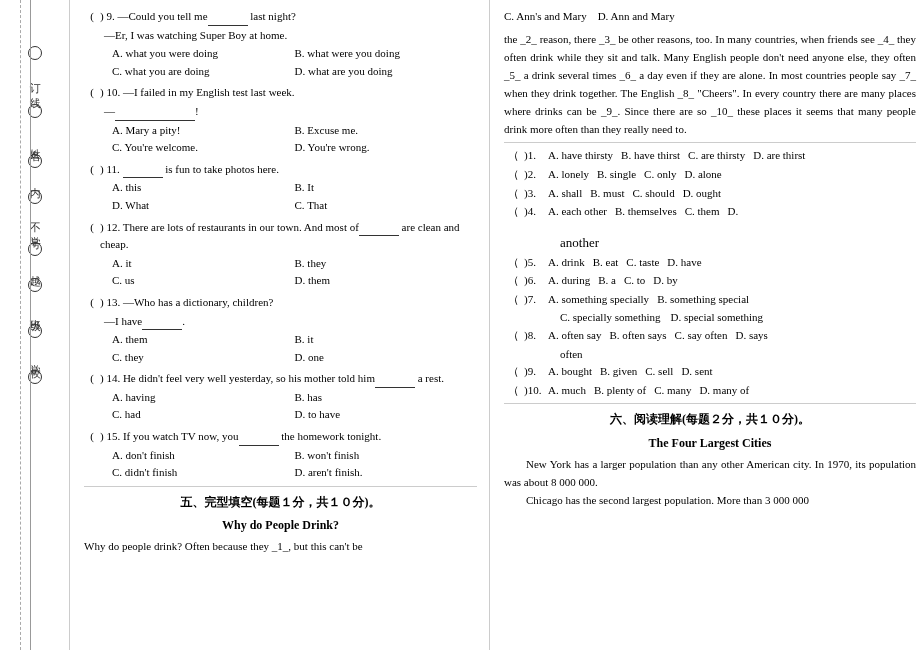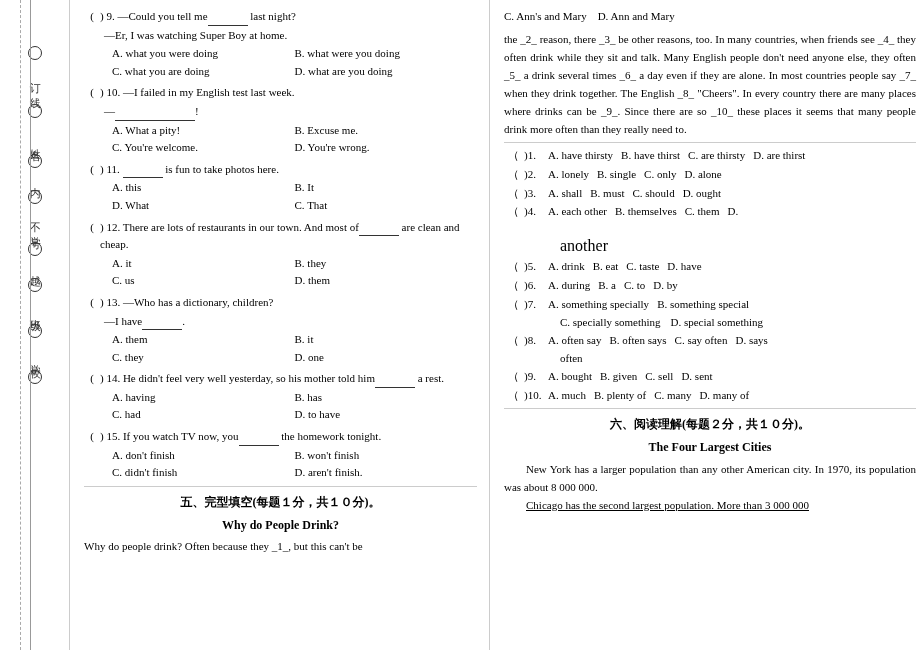--- a/index.html
+++ b/index.html
@@ -198,21 +198,21 @@
 
       <div class="question-block">
         <div class="question-line">
           <span class="paren">(</span>
           <span class="q-text">) 10. —I failed in my English test last week.</span>
         </div>
         <div class="question-line indent">
           <span class="q-text">—<span class="blank" style="min-width:80px;"></span>!</span>
         </div>
         <div class="options">
-          <span class="option">A. What a pity!</span>
+          <span class="option">A. Mary a pity!</span>
           <span class="option">B. Excuse me.</span>
           <span class="option">C. You're welcome.</span>
           <span class="option">D. You're wrong.</span>
         </div>
       </div>
 
       <div class="question-block">
         <div class="question-line">
           <span class="paren">(</span>
           <span class="q-text">) 11. <span class="blank"></span> is fun to take photos here.</span>
@@ -333,21 +333,21 @@
         </div>
 
         <div class="sub-q-line">
           <span style="width:16px;">（</span>
           <span style="width:24px;">)4.</span>
           <span class="sub-q-opt">A. each other</span>
           <span class="sub-q-opt">B. themselves</span>
           <span class="sub-q-opt">C. them</span>
           <span class="sub-q-opt">D.</span>
         </div>
-        <div style="padding-left:56px; font-size:16px;margin-top:12px;">another</div>
+        <div style="padding-left:56px; font-size:13px;margin-top:12px;">another</div>
 
         <div class="sub-q-line">
           <span style="width:16px;">（</span>
           <span style="width:24px;">)5.</span>
           <span class="sub-q-opt">A. drink</span>
           <span class="sub-q-opt">B. eat</span>
           <span class="sub-q-opt">C. taste</span>
           <span class="sub-q-opt">D. have</span>
         </div>
 
@@ -402,19 +402,19 @@
 
       <hr class="thin">
 
       <div class="section-title">六、阅读理解(每题２分，共１０分)。</div>
 
       <div class="subsection-title">The Four Largest Cities</div>
 
       <div class="reading-text" style="text-indent:2em;">
         New York has a larger population than any other American city. In 1970, its population was about 8 000 000.
       </div>
-      <div class="reading-text" style="text-indent:2em;text-decoration:underline;">
+      <div class="reading-text" style="text-indent:2em;">
         Chicago has the second largest population. More than 3 000 000
       </div>
 
     </div>
   </div>
 </div>
 
 </body></html>

